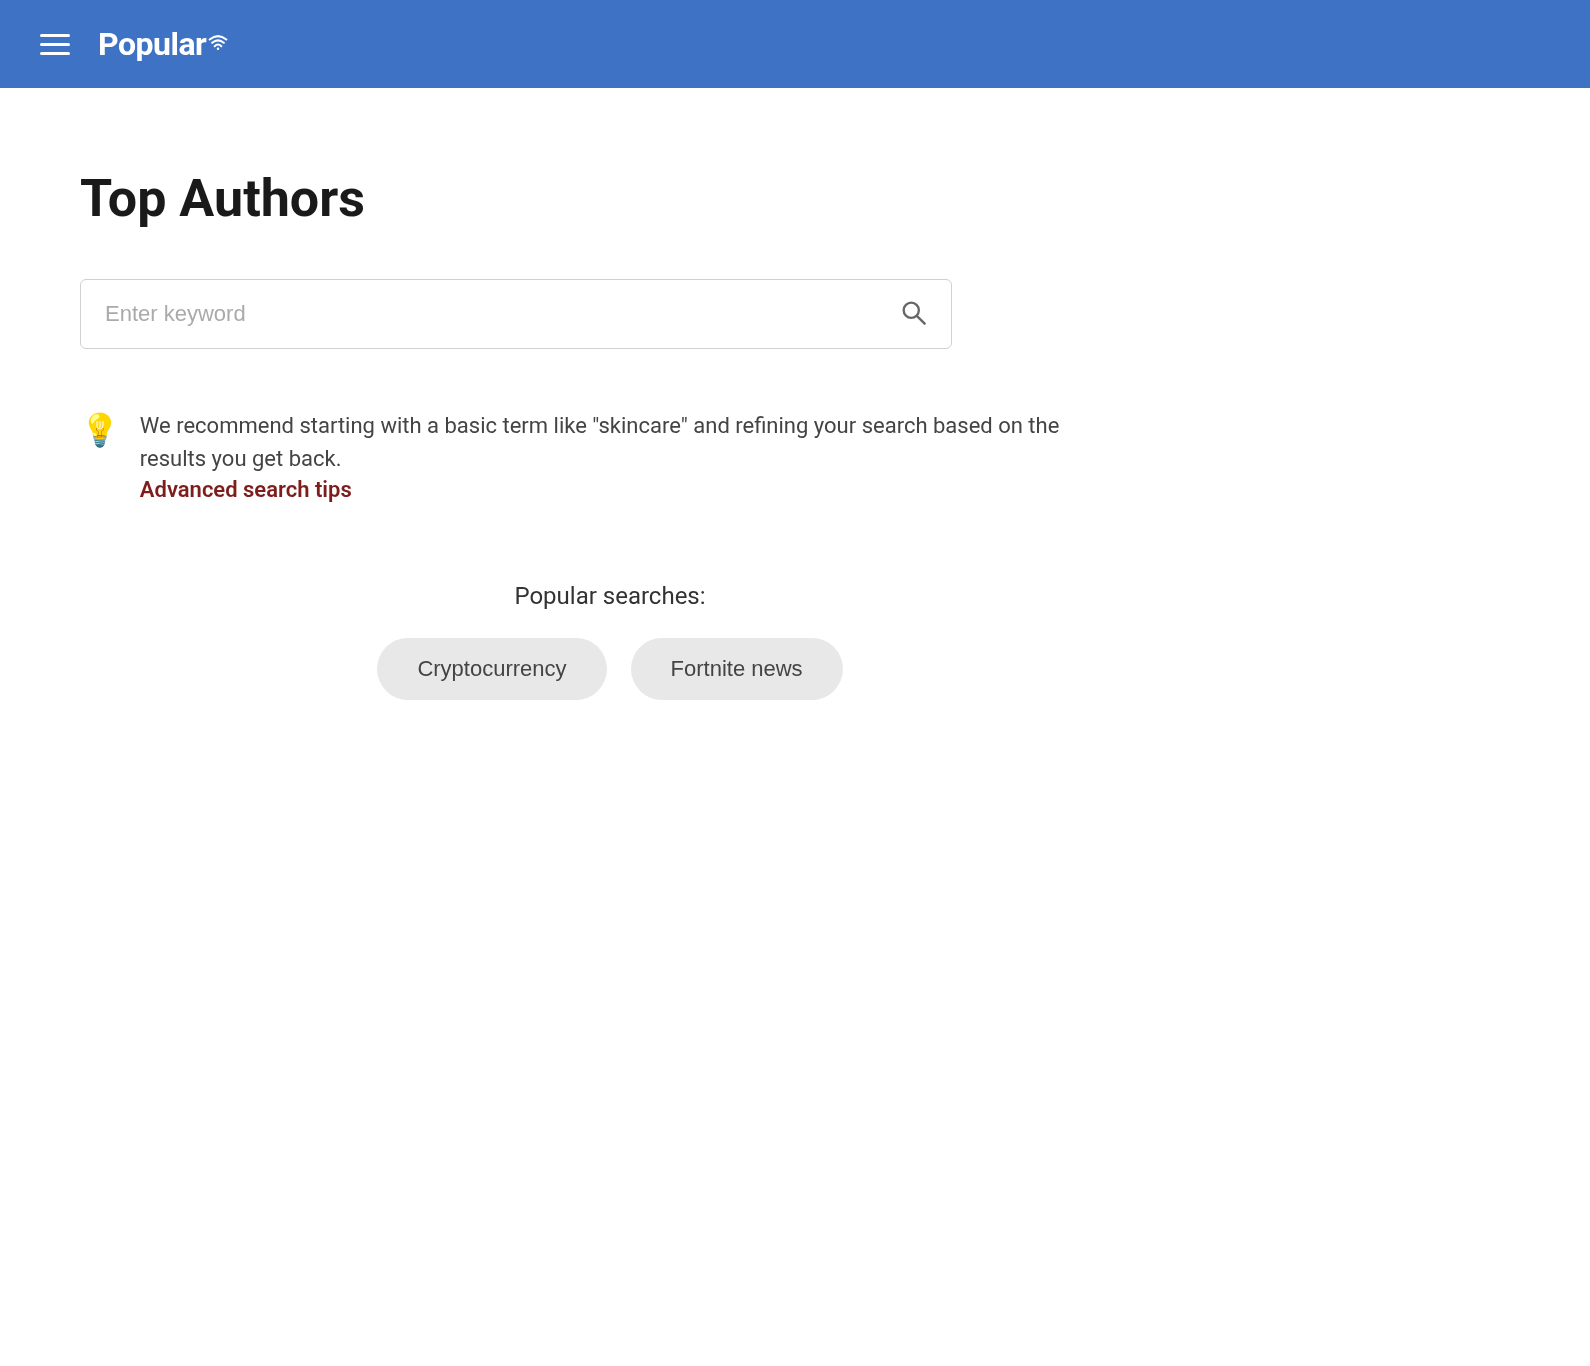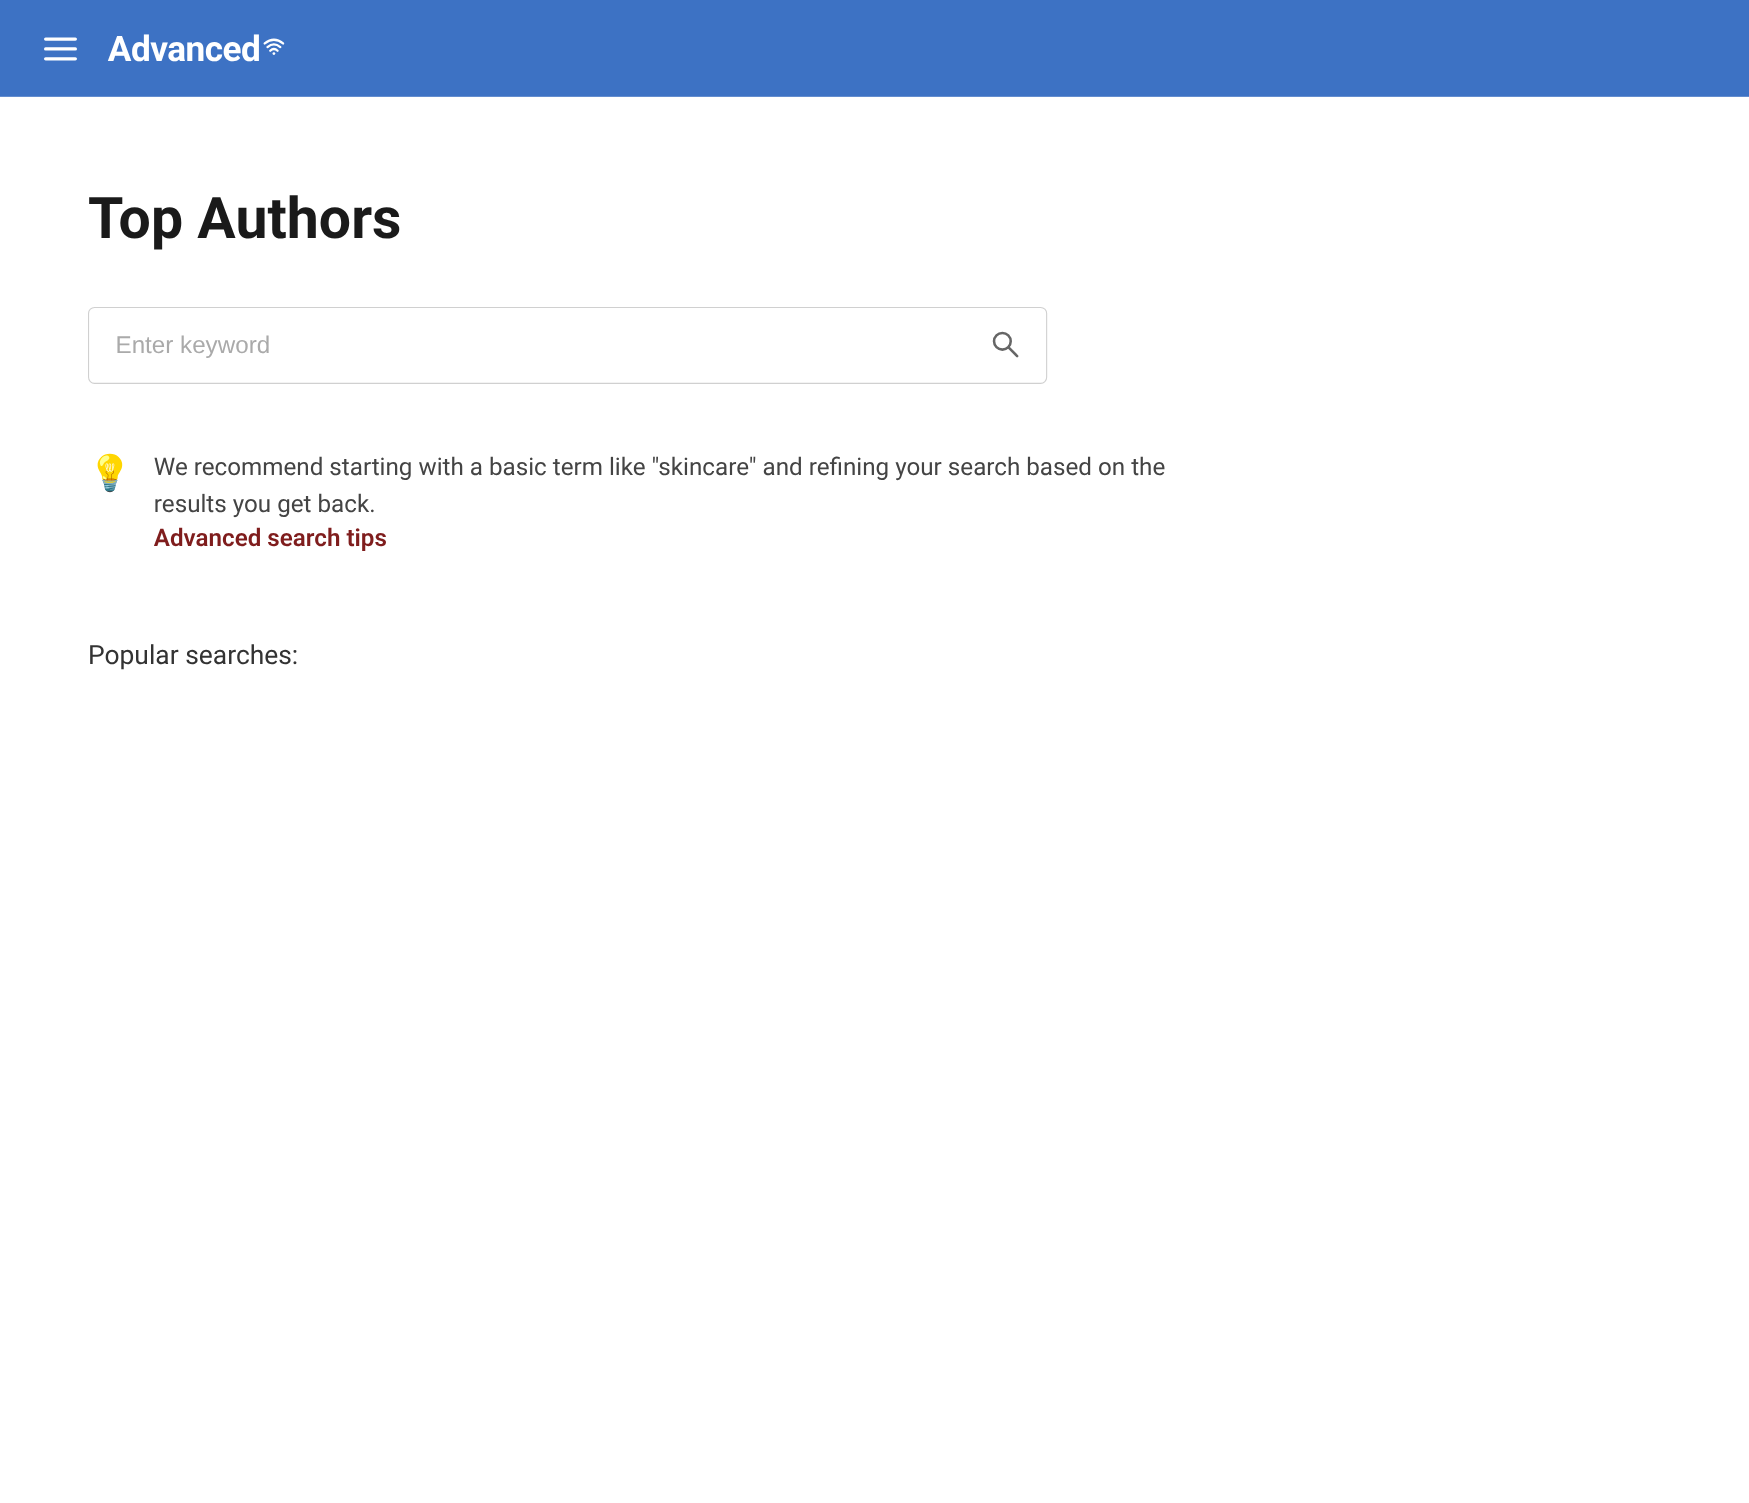--- a/index.html
+++ b/index.html
@@ -135,20 +135,21 @@
       color: #7f1d1d;
       font-size: 22px;
       font-weight: 600;
       text-decoration: none;
       cursor: pointer;
     }
 
     
     .popular-section {
       display: flex;
+      flex-direction: column;
       align-items: center;
       width: 1060px;
       gap: 28px;
     }
 
     .popular-label {
       font-size: 24px;
       color: #333;
     }
 
@@ -173,21 +174,21 @@
 </head>
 <body>
 
 <header class="header">
   <div class="hamburger-icon">
     <span></span>
     <span></span>
     <span></span>
   </div>
   <div class="logo-text">
-    <span>Advanced</span><svg class="logo-wifi" viewBox="0 0 24 18" fill="none" xmlns="http://www.w3.org/2000/svg">
+    <span>Popular</span><svg class="logo-wifi" viewBox="0 0 24 18" fill="none" xmlns="http://www.w3.org/2000/svg">
       <path d="M2 6 Q12 -2 22 6" stroke="white" stroke-width="2.5" fill="none" stroke-linecap="round"></path>
       <path d="M5 10 Q12 4 19 10" stroke="white" stroke-width="2.5" fill="none" stroke-linecap="round"></path>
       <path d="M8 14 Q12 10 16 14" stroke="white" stroke-width="2.5" fill="none" stroke-linecap="round"></path>
       <circle cx="12" cy="17" r="1.5" fill="white"></circle>
     </svg>
   </div>
 </header>
 
 <main class="main-content">
 
@@ -206,15 +207,19 @@
   <div class="tip-section">
     <span class="bulb-icon">💡</span>
     <div class="tip-content">
       <p class="tip-text">We recommend starting with a basic term like "skincare" and refining your search based on the results you get back.</p>
       <a class="advanced-link" href="#">Advanced search tips</a>
     </div>
   </div>
 
   <div class="popular-section">
     <span class="popular-label">Popular searches:</span>
+    <div class="popular-row">
+      <button class="popular-tag">Cryptocurrency</button>
+      <button class="popular-tag">Fortnite news</button>
+    </div>
   </div>
 
 </main>
 
 </body></html>

